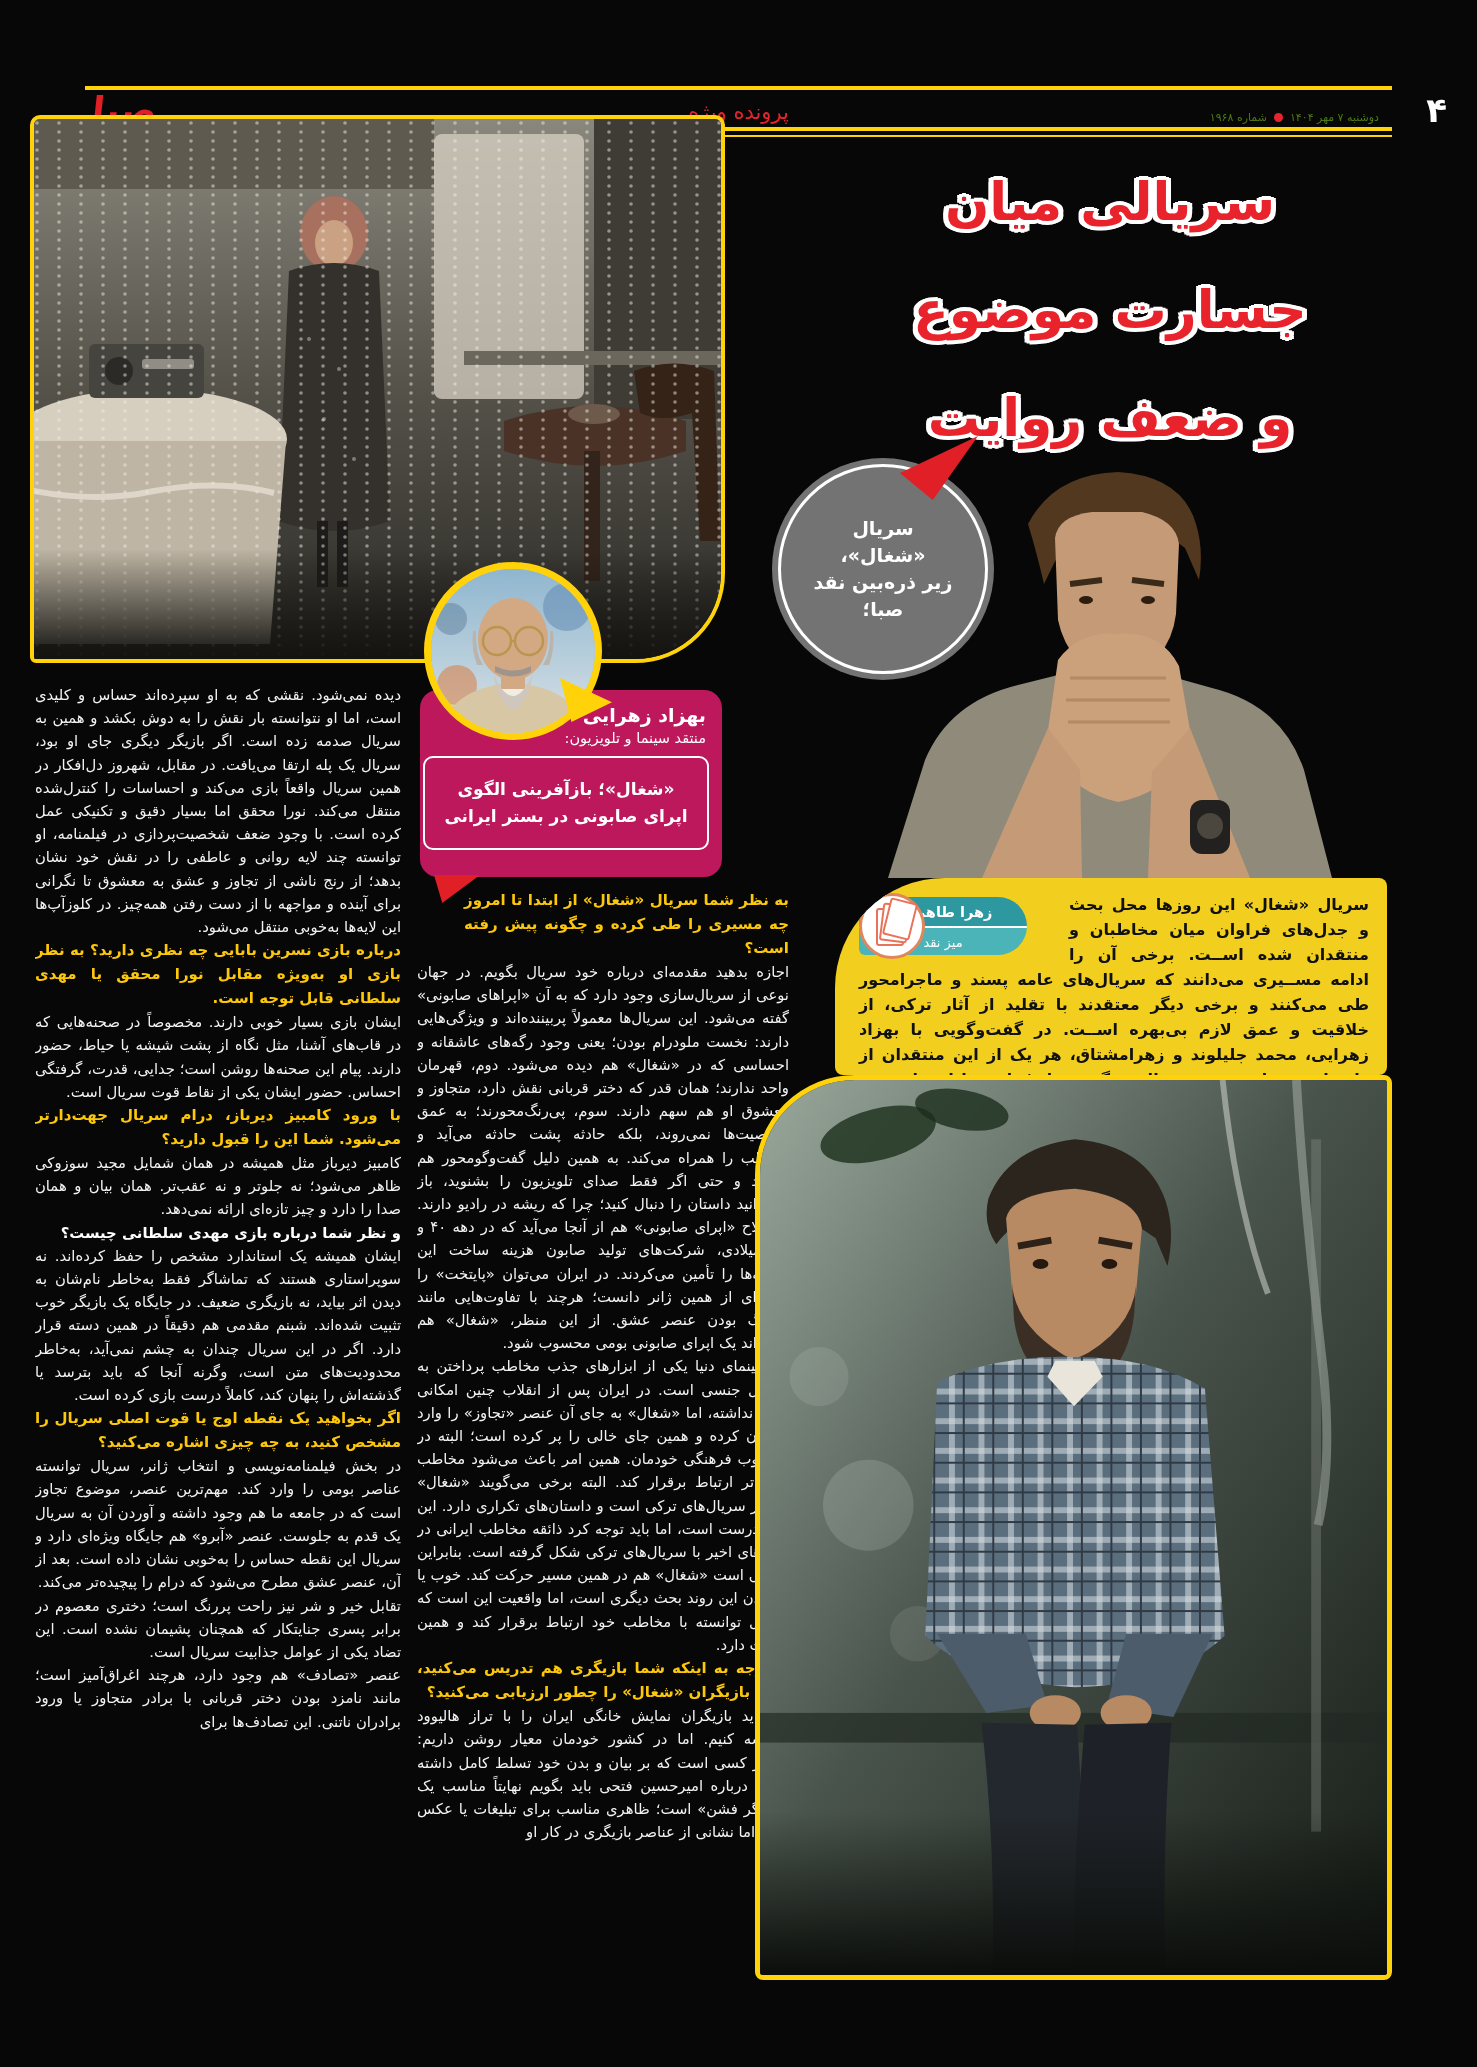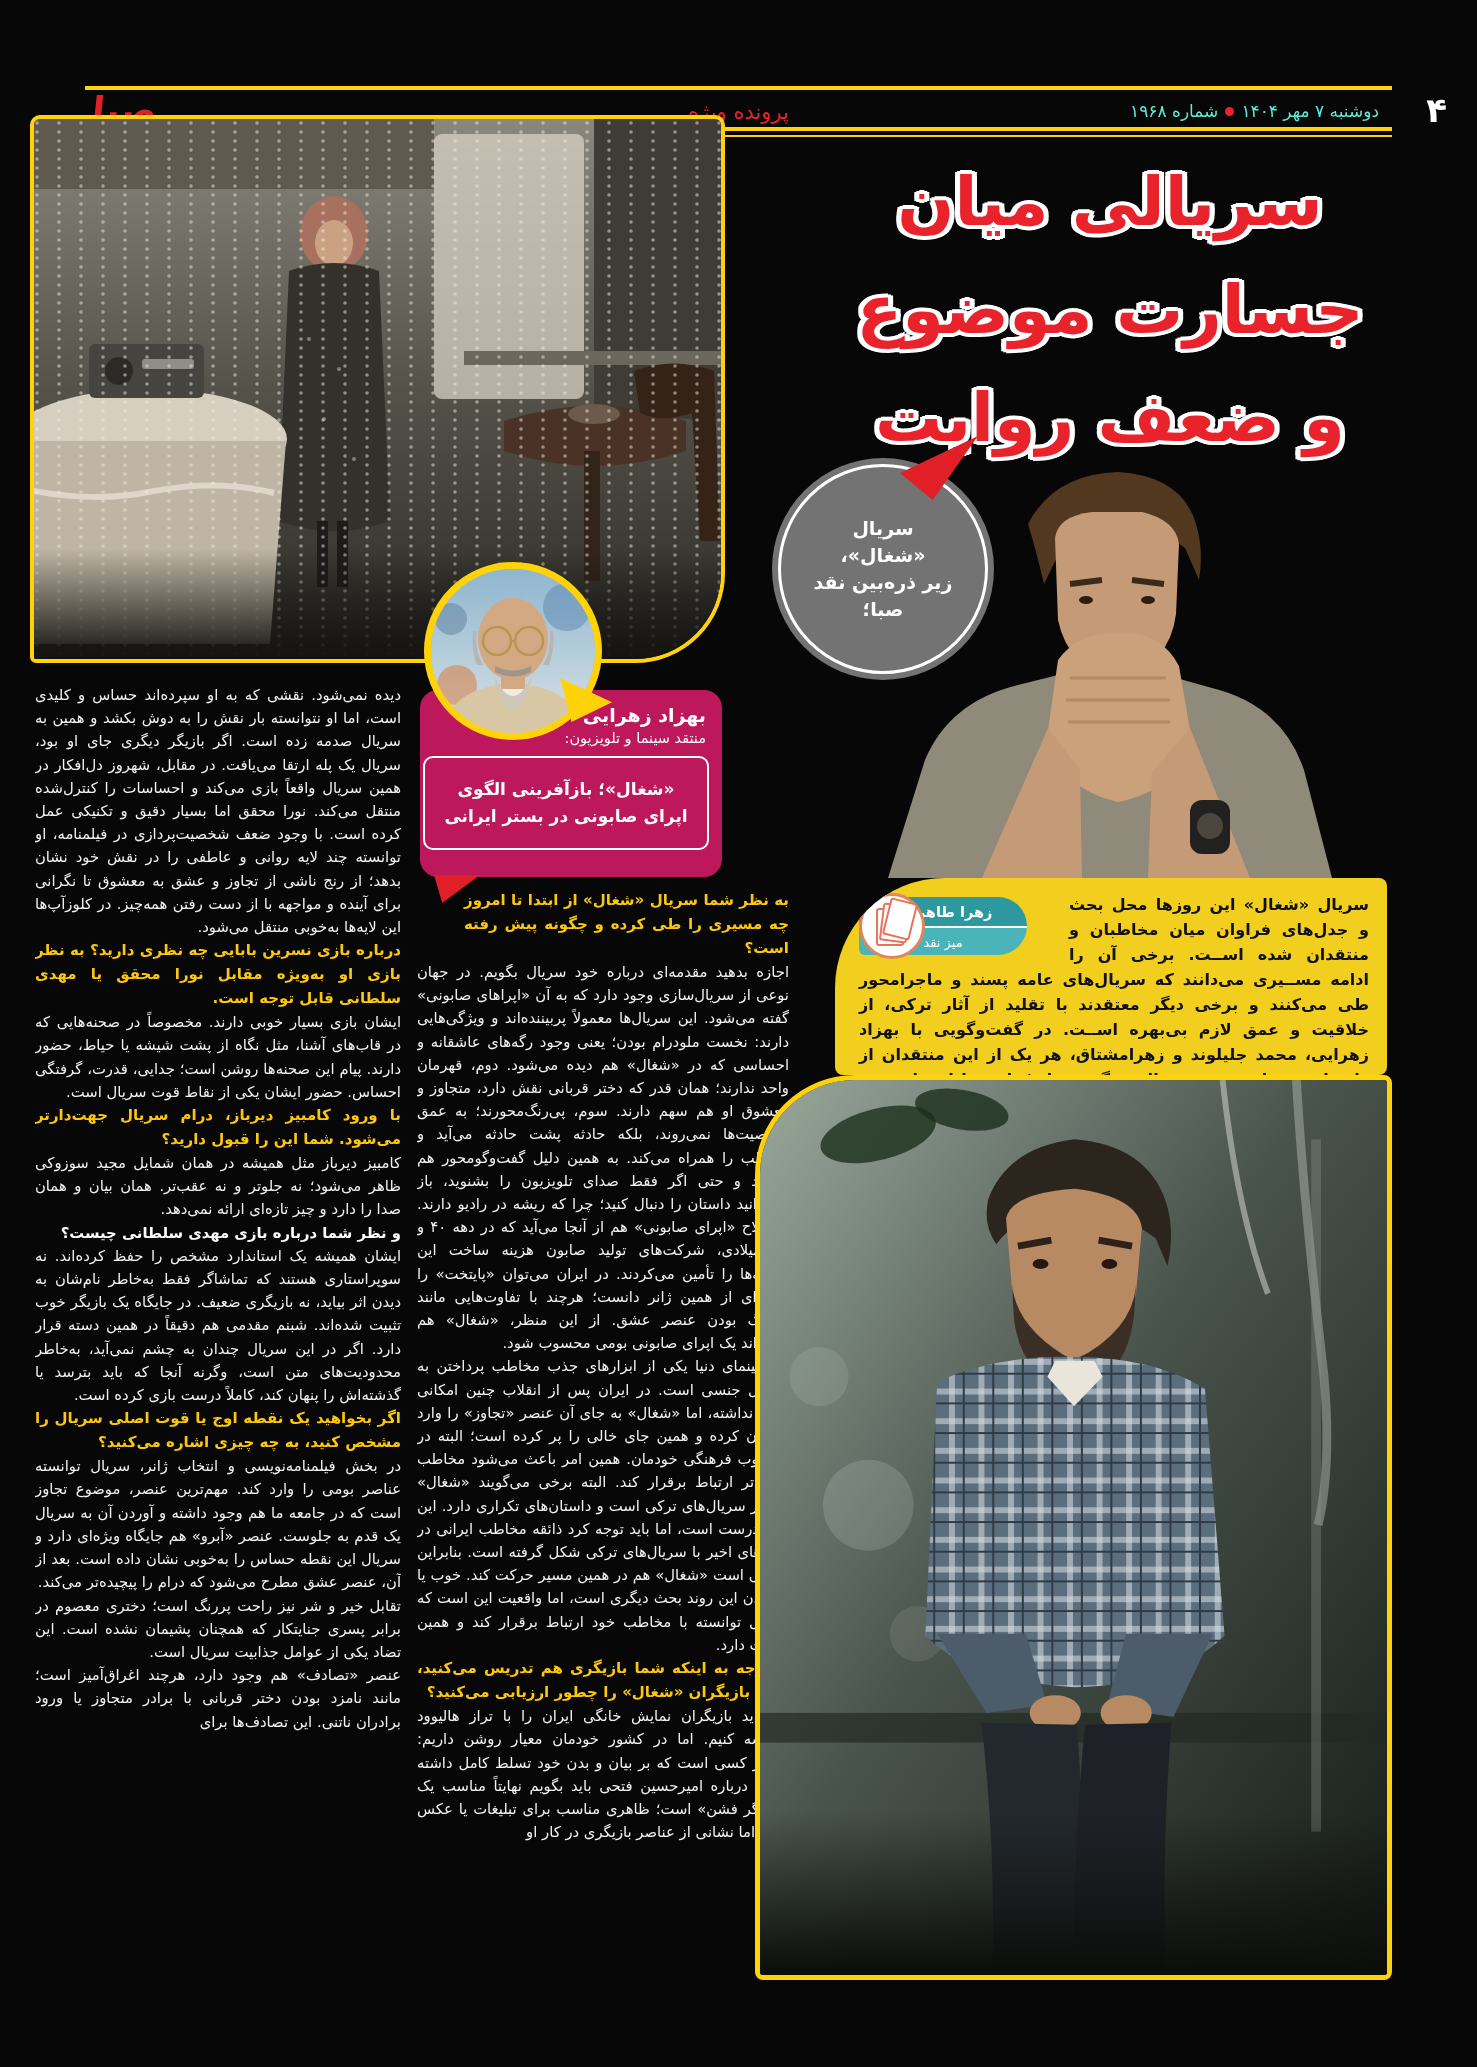--- a/index.html
+++ b/index.html
@@ -4,33 +4,33 @@
 <style>
   html,body{margin:0;padding:0;background:#000;}
   .page{position:relative;width:1477px;height:2067px;background:#070707;overflow:hidden;
         font-family:"DejaVu Sans",sans-serif;direction:rtl;}
   
   .rule{position:absolute;background:#ffd20a;}
   .rule.top{left:85px;right:85px;top:86px;height:4px;}
   .rule.bot1{left:85px;right:85px;top:127px;height:4px;}
   .rule.bot2{left:85px;right:85px;top:135px;height:2px;}
   .pagenum{position:absolute;top:90px;right:30px;color:#fff;font-size:34px;font-weight:bold;}
-  .dateline{position:absolute;top:101px;right:98px;color:#5eead4;font-size:17px;letter-spacing:.2px;}
+  .dateline{position:absolute;top:111px;right:98px;color:#4d7c0f;font-size:11px;letter-spacing:.2px;}
   .dateline .dot{display:inline-block;width:9px;height:9px;border-radius:50%;background:#e8232b;margin:0 7px 1px 7px;vertical-align:middle;}
   .section{position:absolute;top:100px;left:0;right:0;text-align:center;color:#e8232b;font-size:21px;font-weight:normal;}
   .logo{position:absolute;top:92px;left:92px;color:#e01f26;text-align:center;line-height:1;}
   .logo .mark{font-size:37px;font-weight:bold;transform:skewX(-6deg);display:block;letter-spacing:-1px;}
   .logo .tag{display:block;font-size:7.5px;margin-top:3px;color:#e01f26;letter-spacing:1px;}
   
   .kitchen{position:absolute;left:30px;top:115px;width:687px;height:540px;border:4px solid #ffd20a;
            border-radius:10px 10px 90px 6px;overflow:hidden;background:#4a4843;}
   .kitchen svg{display:block;width:100%;height:100%;}
   
   .headline{position:absolute;left:810px;top:148px;width:600px;text-align:center;color:#e8232b;
-            font-weight:bold;font-size:67px;line-height:108px;white-space:nowrap;
+            font-weight:bold;font-size:52px;line-height:108px;white-space:nowrap;
             text-shadow:0 4px 0 #fff,0 -4px 0 #fff,4px 0 0 #fff,-4px 0 0 #fff,
                         3px 3px 0 #fff,-3px 3px 0 #fff,3px -3px 0 #fff,-3px -3px 0 #fff,
                         5px 2px 0 #fff,-5px 2px 0 #fff,5px -2px 0 #fff,-5px -2px 0 #fff;}
   
   .kicker{position:absolute;left:772px;top:458px;width:222px;height:222px;border-radius:50%;
           background:#737373;z-index:6;}
   .kicker:before{content:"";position:absolute;inset:6px;border:3px solid #fff;border-radius:50%;}
   .kicker .tail{position:absolute;left:128px;top:-22px;width:78px;height:64px;background:#e01f26;
                 clip-path:polygon(100% 0,0 58%,42% 100%);}
   .kicker .txt{position:absolute;inset:0;display:flex;flex-direction:column;justify-content:center;

